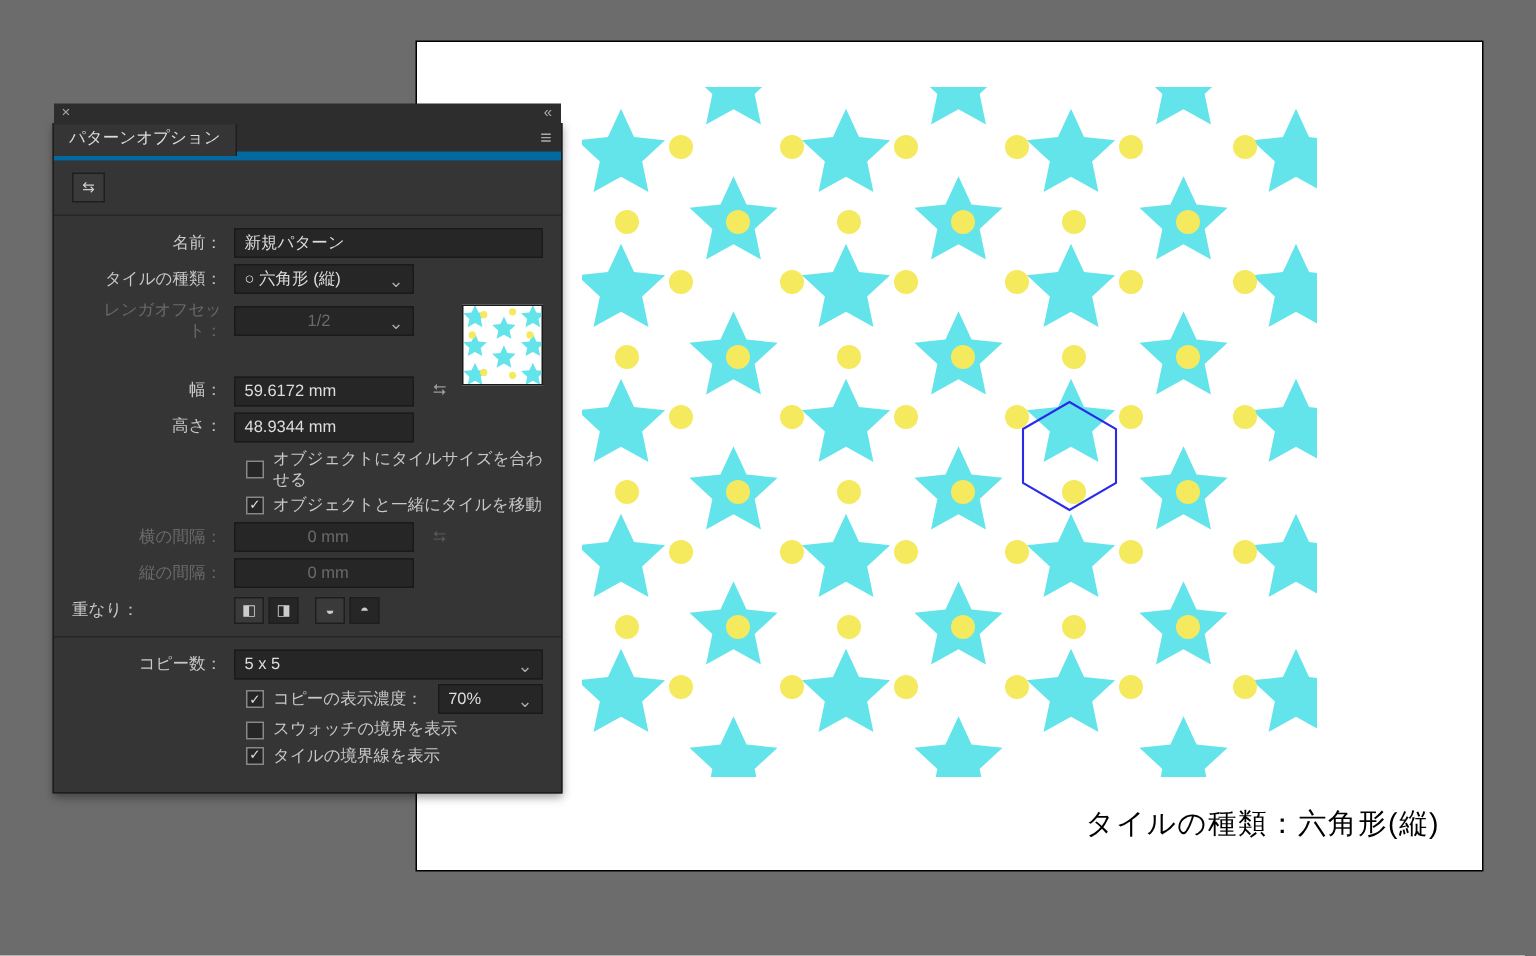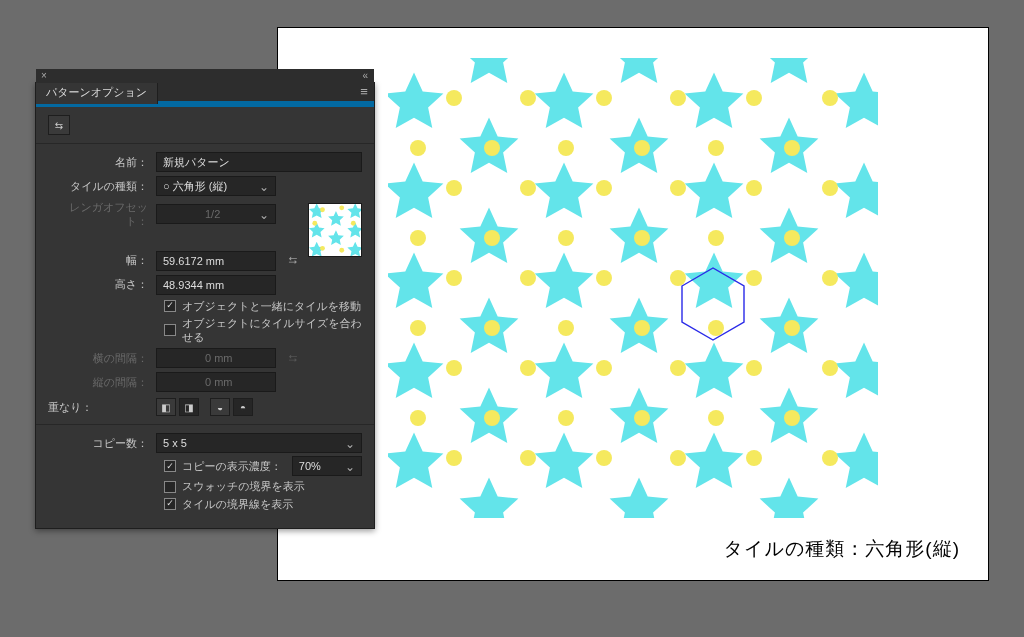--- a/index.html
+++ b/index.html
@@ -257,26 +257,26 @@
       <div class="field short">59.6172 mm</div>
       <div class="linkicon">⮀</div>
     </div>
 
     <div class="row">
       <div class="row-label">高さ：</div>
       <div class="field short">48.9344 mm</div>
     </div>
 
     <div class="cb-row">
+      <span class="cb unchecked"></span>
+      <span class="cb-label">オブジェクトにタイルサイズを合わせる</span>
+    </div>
+    <div class="cb-row">
       <span class="cb checked"></span>
       <span class="cb-label">オブジェクトと一緒にタイルを移動</span>
-    </div>
-    <div class="cb-row">
-      <span class="cb unchecked"></span>
-      <span class="cb-label">オブジェクトにタイルサイズを合わせる</span>
     </div>
 
     <div class="row">
       <div class="row-label dim">横の間隔：</div>
       <div class="field short dim">0 mm</div>
       <div class="linkicon" style="color:#555;">⮀</div>
     </div>
     <div class="row">
       <div class="row-label dim">縦の間隔：</div>
       <div class="field short dim">0 mm</div>

